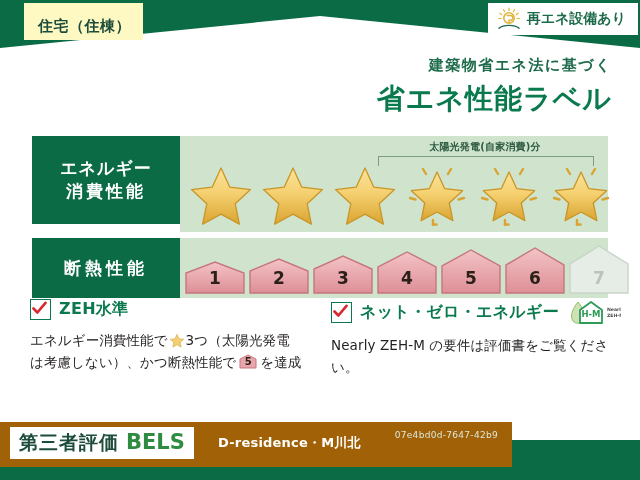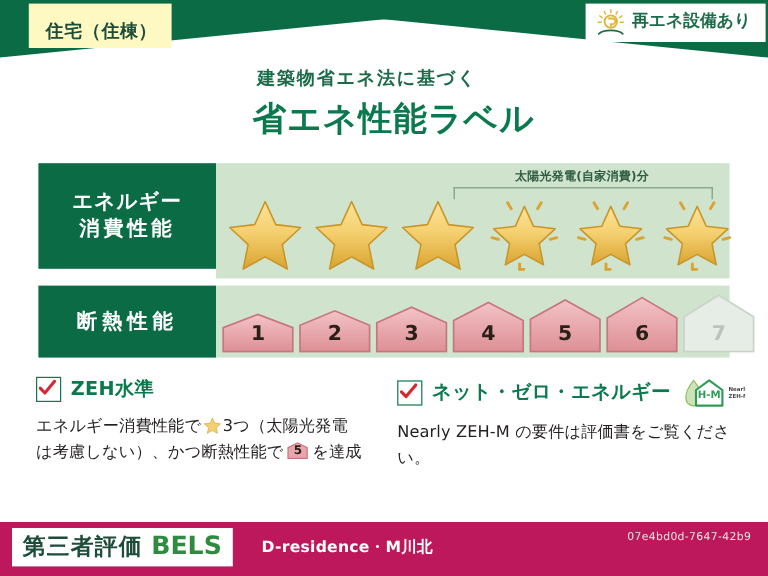--- a/index.html
+++ b/index.html
@@ -27,21 +27,21 @@
   }
   
   .badge-renew{
     position:absolute;right:2px;top:3px;background:#ffffff;
     padding:4px 12px 4px 8px;display:flex;align-items:center;gap:5px;
     font-weight:bold;font-size:14px;color:#1d6b4a;line-height:1.1;
   }
   .sun-icon{width:26px;height:24px;flex:0 0 26px;display:block;}
 
   
-  .title-wrap{position:absolute;left:0;top:56px;width:612px;text-align:center;}
+  .title-wrap{position:absolute;left:0;top:56px;width:612px;text-align:right;}
   .title-sub{font-size:15px;font-weight:bold;color:#1d6b4a;letter-spacing:1.5px;}
   .title-main{font-size:28px;font-weight:bold;color:#0a7a4e;letter-spacing:1px;margin-top:5px;margin-left:44px;}
 
   
   .rows{position:absolute;left:32px;top:136px;width:576px;}
   .row{display:flex;align-items:stretch;margin-bottom:6px;}
   .row-label{
     width:148px;flex:0 0 148px;background:#0a6b45;color:#ffffff;
     display:flex;flex-direction:column;align-items:center;justify-content:center;
     font-weight:bold;font-size:17px;line-height:1.35;letter-spacing:1px;
@@ -77,21 +77,21 @@
     justify-content:center;
   }
   .grade svg{display:block;}
   .grade span{
     position:absolute;bottom:6px;left:0;width:100%;text-align:center;
     font-weight:bold;font-size:17px;color:#2a2018;
   }
   .grade.off span{color:#b9c4bb;}
 
   
-  .cols{position:absolute;left:30px;top:314px;width:580px;display:flex;gap:24px;}
+  .cols{position:absolute;left:30px;top:299px;width:580px;display:flex;gap:24px;}
   .col{width:279px;}
   .col-head{display:flex;align-items:center;gap:8px;}
   .check{
     width:19px;height:19px;flex:0 0 19px;border:1.6px solid #0a7a4e;background:#fff;
     position:relative;
   }
   .check svg{position:absolute;left:1px;top:1px;}
   .col-title{font-weight:bold;font-size:16px;color:#0a7a4e;letter-spacing:.3px;white-space:nowrap;}
   .zehm-logo{width:52px;height:26px;flex:0 0 52px;margin-left:2px;}
   .col-text{
@@ -101,21 +101,21 @@
   .inline-grade{
     display:inline-block;vertical-align:-2px;margin:0 3px;width:18px;height:15px;position:relative;
   }
   .inline-grade svg{position:absolute;left:0;top:0;}
   .inline-grade b{
     position:absolute;left:0;top:1px;width:100%;text-align:center;
     font-size:10px;color:#2a2018;font-weight:bold;line-height:14px;
   }
 
   
-  .footer{position:absolute;left:0;bottom:0;width:640px;height:45px;background:#be185d;}
+  .footer{position:absolute;left:0;bottom:13px;width:512px;height:45px;background:#a16207;}
   .bels{
     position:absolute;left:10px;top:5px;background:#ffffff;
     padding:3px 9px 3px 9px;display:flex;align-items:baseline;gap:7px;
   }
   .bels .jp{font-weight:bold;font-size:19px;color:#1d4c3a;letter-spacing:1px;}
   .bels .en{font-weight:bold;font-size:21px;color:#2e8b3f;letter-spacing:0px;}
   .proj{
     position:absolute;left:218px;top:12px;color:#ffffff;font-size:13px;font-weight:bold;
     letter-spacing:.2px;
   }

